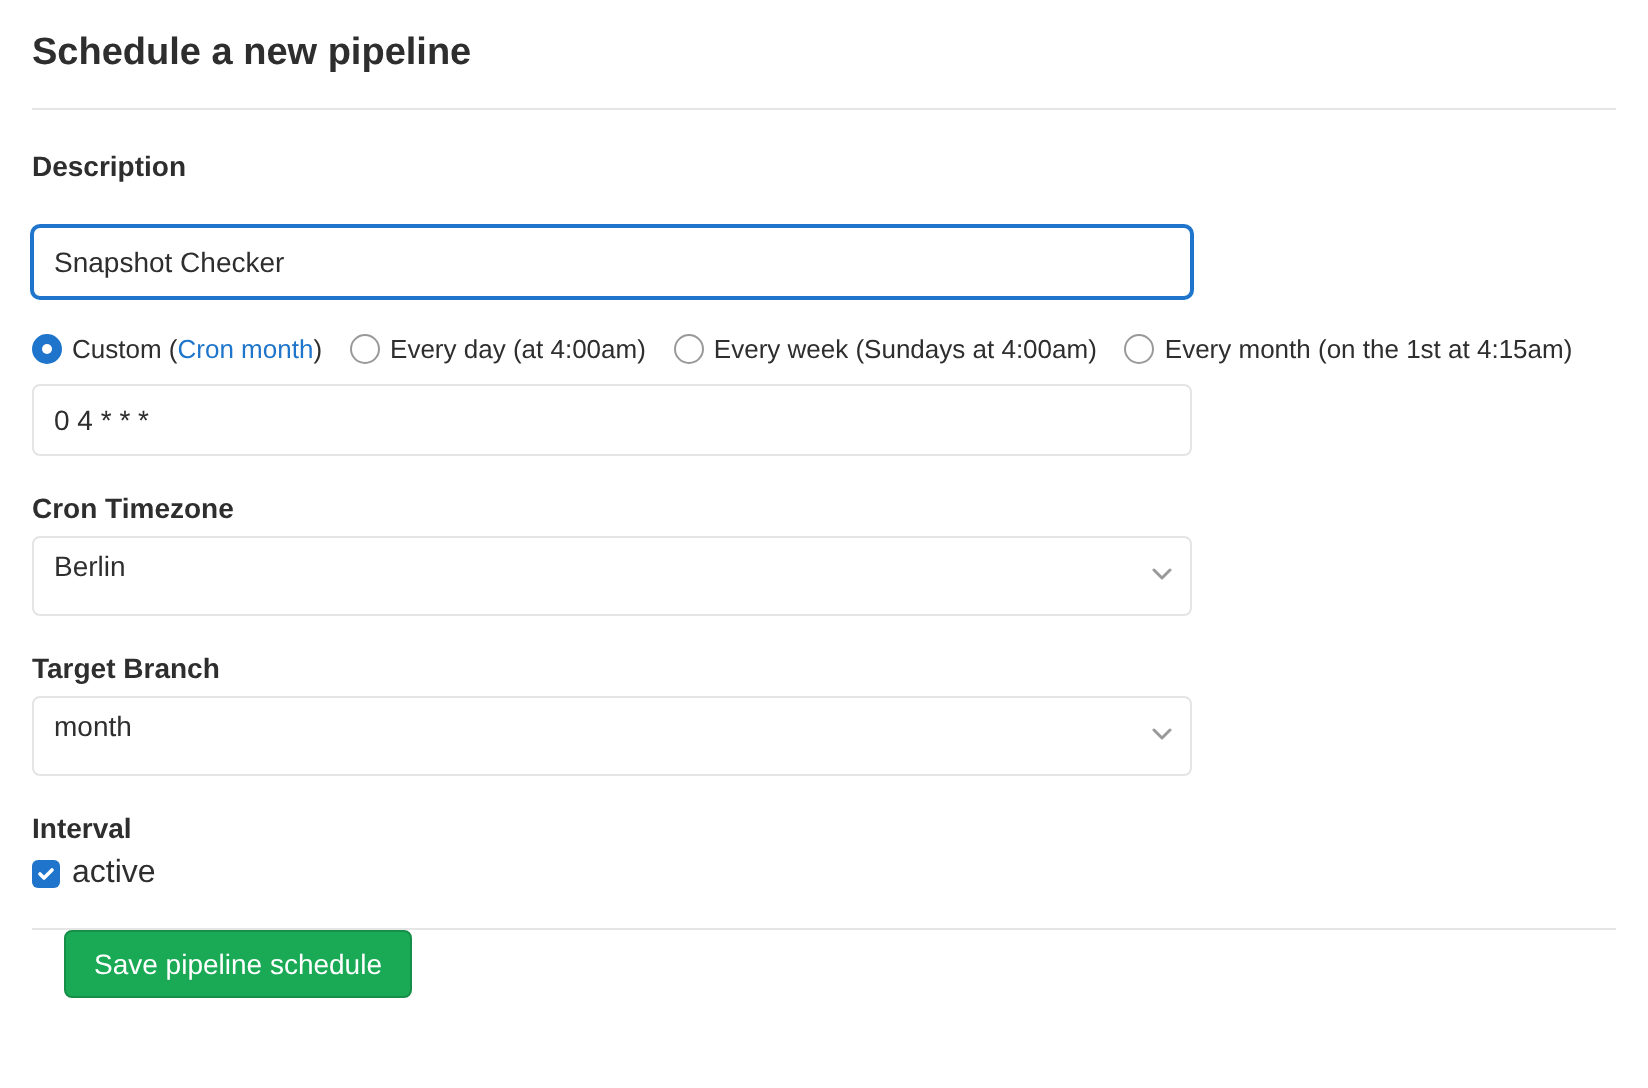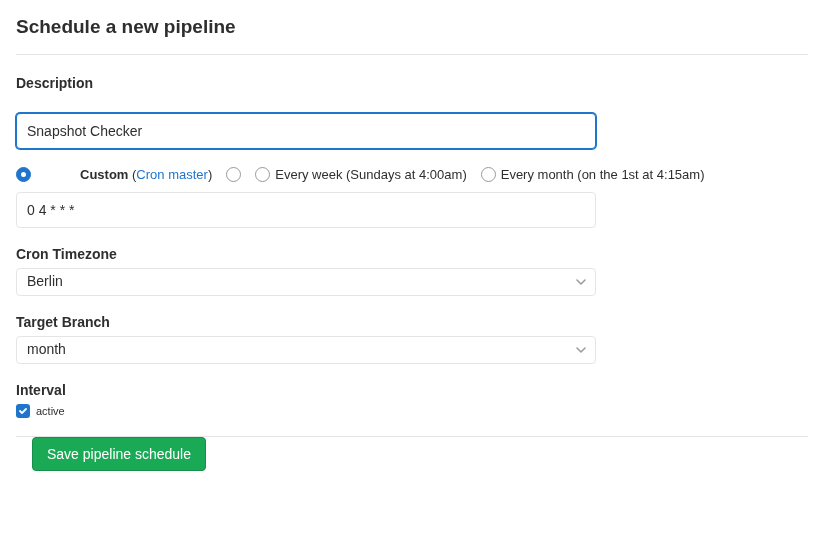--- a/index.html
+++ b/index.html
@@ -84,29 +84,29 @@
     .link {
       color: #1f75cb;
       text-decoration: none;
     }
     .select-wrap {
       position: relative;
       width: 580px;
     }
     .select-box {
       width: 100%;
-      height: 28px;
+      height: 40px;
       padding: 6px 28px 6px 10px;
       font-size: 14px;
       border: 1px solid #e5e5e5;
       border-radius: 4px;
       background: #fff;
       color: #2e2e2e;
       display: flex;
-      align-items: flex-end;
+      align-items: flex-start;
       cursor: pointer;
     }
     .select-caret {
       position: absolute;
       right: 10px;
       top: 50%;
       transform: translateY(-50%);
       pointer-events: none;
     }
     .checkbox-row {
@@ -119,64 +119,65 @@
       height: 14px;
       border-radius: 3px;
       background: #1f75cb;
       display: flex;
       align-items: center;
       justify-content: center;
       cursor: pointer;
     }
     .chk svg { display:block; }
     .chk-label {
-      font-size: 11px;
+      font-size: 16px;
       color: #2e2e2e;
     }
     .footer-bar {
       border-top: 1px solid #e5e5e5;
       margin-top: 2px;
       padding-left: 16px;
     }
     .save-btn {
       background: #1aaa55;
       color: #fff;
       border: 1px solid #168f48;
       border-radius: 4px;
       padding: 8px 14px;
       font-size: 14px;
       font-weight: 500;
       cursor: pointer;
     }
-    .custom-label { font-weight: 700; margin-left: 44px; }
+    .custom-label { font-weight: 400; }
     .paren { color: #2e2e2e; font-weight: 400; }
   </style>
 </head>
 <body>
 
 <h1>Schedule a new pipeline</h1>
 <hr class="divider">
 
 <div class="form-group">
   <label class="form-label">Description</label>
   <input class="text-input focused" type="text" value="Snapshot Checker" style="">
 </div>
 
 <div class="form-group">
 
   <div class="radio-row">
     <label class="radio-option">
       <span class="radio-circle checked"></span>
       <span>
         <span class="custom-label">Custom</span>
-        <span class="paren">(<a class="link">Cron master</a>)</span>
+        <span class="paren">(<a class="link">Cron month</a>)</span>
       </span>
     </label>
     <label class="radio-option">
       <span class="radio-circle"></span>
+      <span>Every day (at 4:00am)</span>
     </label>
     <label class="radio-option">
       <span class="radio-circle"></span>
       <span>Every week (Sundays at 4:00am)</span>
     </label>
     <label class="radio-option">
       <span class="radio-circle"></span>
       <span>Every month (on the 1st at 4:15am)</span>
     </label>
   </div>

